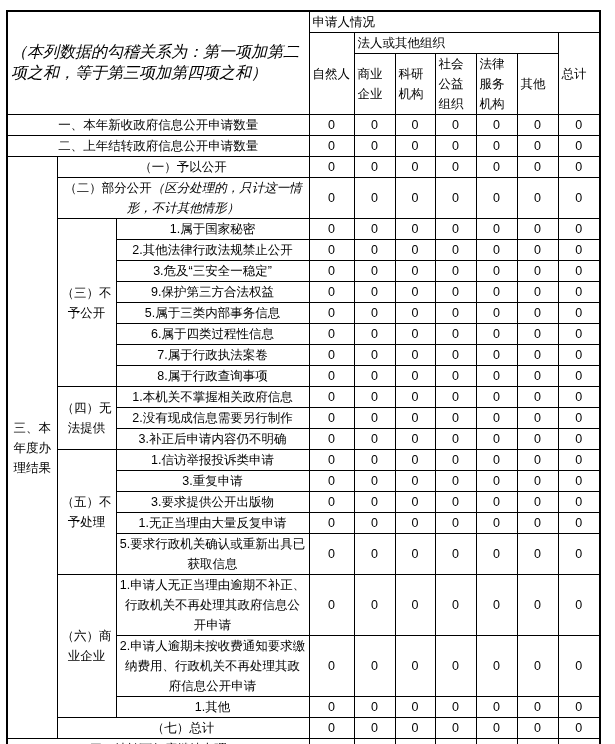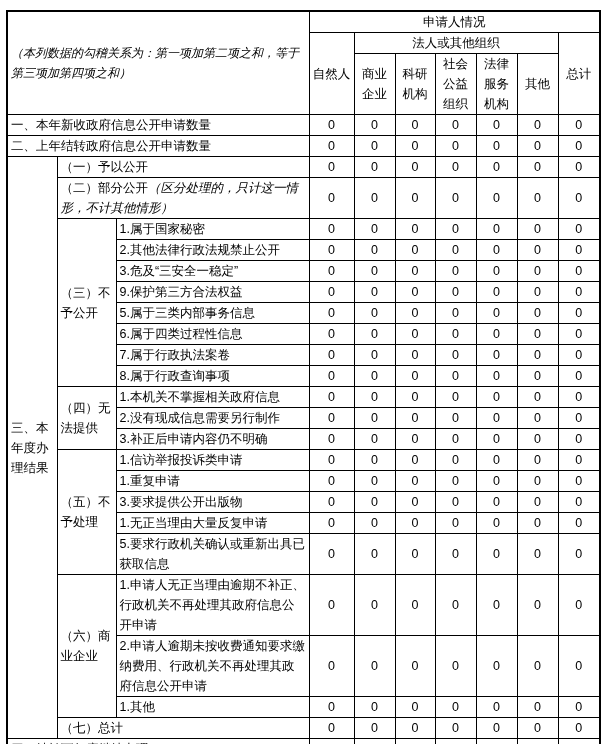--- a/index.html
+++ b/index.html
@@ -25,25 +25,25 @@
     line-height: 20px;
     padding: 0 3px;
     vertical-align: middle;
     word-break: break-all;
     overflow: hidden;
   }
   
   tr.hr1 { height: 21px; }
   tr.hr2 { height: 20px; }
   tr.hr3 { height: 51px; }
-  td.hcell { text-align: center; font-size: 13px; line-height: 17px; padding: 1px 2px; }
+  td.hcell { text-align: left; font-size: 13px; line-height: 17px; padding: 1px 2px; }
   td.corner { text-align: left; vertical-align: middle; padding: 2px 6px; }
-  .kai { font-style: italic; font-size: 12px; line-height: 20px; font-family: "Liberation Serif", "DejaVu Serif", serif; }
+  .kai { font-style: italic; font-size: 16px; line-height: 20px; font-family: "Liberation Serif", "DejaVu Serif", serif; }
   
-  td.label { text-align: left; }
+  td.label { text-align: center; }
   td.val { text-align: center; padding: 0; }
   td.vtop { vertical-align: top; }
   tr.body-row { height: 21px; }
   .note { font-style: italic; font-family: "Liberation Serif", "DejaVu Serif", serif; }
 </style>
 </head>
 <body>
 
 <div class="page">
   <table class="report">
@@ -237,21 +237,21 @@
           <td class="label"><span>1.信访举报投诉类申请</span></td>
           <td class="val">0</td>
           <td class="val">0</td>
           <td class="val">0</td>
           <td class="val">0</td>
           <td class="val">0</td>
           <td class="val">0</td>
           <td class="val vtop">0</td>
         </tr>
         <tr class="body-row">
-          <td class="label"><span>1.重复申请</span></td>
+          <td class="label"><span>3.重复申请</span></td>
           <td class="val">0</td>
           <td class="val">0</td>
           <td class="val">0</td>
           <td class="val">0</td>
           <td class="val">0</td>
           <td class="val">0</td>
           <td class="val vtop">0</td>
         </tr>
         <tr class="body-row">
           <td class="label"><span>3.要求提供公开出版物</span></td>

